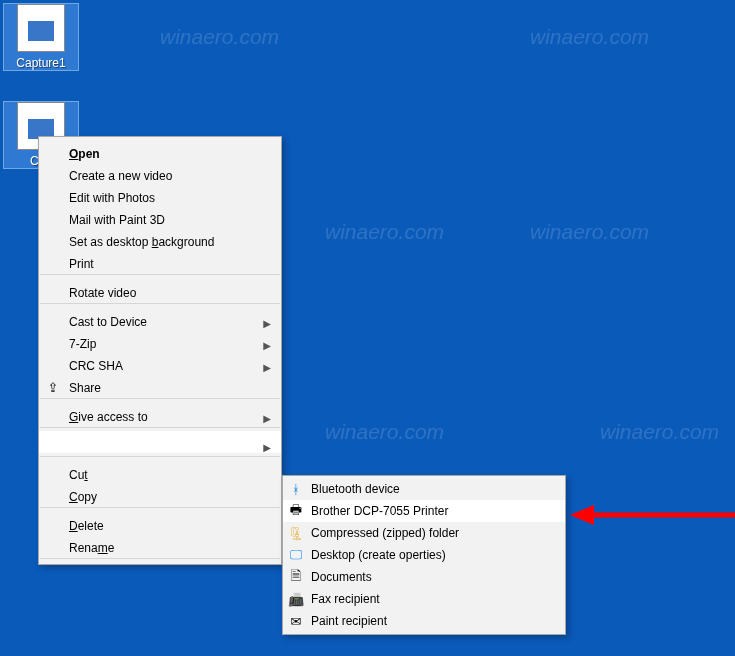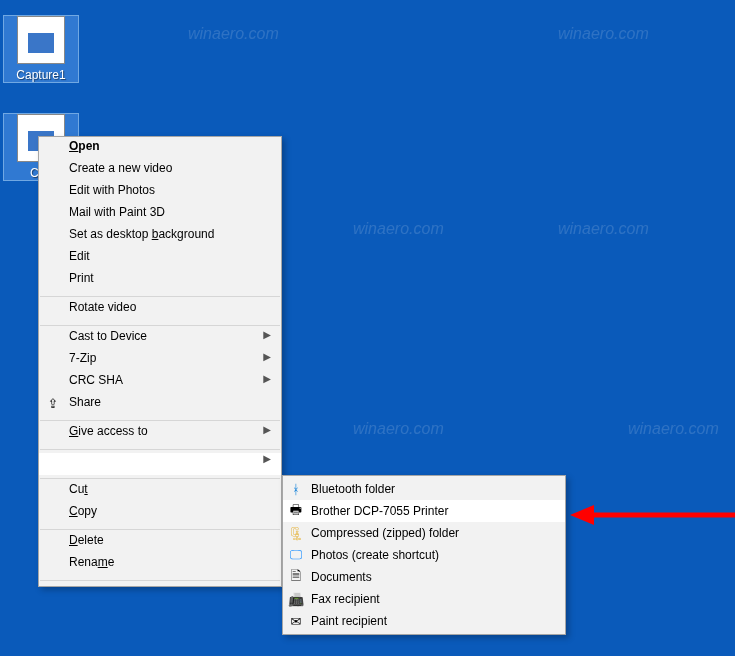--- a/index.html
+++ b/index.html
@@ -9,24 +9,23 @@
     background: #0a5aba;
     font-family: "Segoe UI", Tahoma, sans-serif;
     font-size: 12px;
     color: #000;
     position: relative;
     overflow: hidden;
   }
   .watermark {
     position: absolute;
     color: rgba(255,255,255,0.15);
-    font-size: 16px;
+    font-size: 21px;
     font-style: italic;
     pointer-events: none;
-    margin-left: 28px;
   }
   .desktop-icon {
     position: absolute;
     width: 74px;
     text-align: center;
     color: #fff;
     font-size: 12px;
   }
   .desktop-icon .icon-box {
     width: 48px;
@@ -43,32 +42,31 @@
     background: #3a76c8;
   }
   .desktop-icon .icon-label {
     text-shadow: 1px 1px 1px rgba(0,0,0,0.5);
     white-space: nowrap;
     overflow: hidden;
   }
   .desktop-icon.selected {
     background: rgba(120,180,255,0.35);
     outline: 1px solid rgba(180,220,255,0.6);
-    margin-top: 12px;
   }
   .context-menu {
     position: absolute;
     background: #f2f2f2;
     border: 1px solid #a6a6a6;
     box-shadow: 3px 3px 6px rgba(0,0,0,0.25);
     padding: 2px 0;
   }
   .menu-item {
     display: flex;
-    align-items: flex-start;
+    align-items: flex-end;
     height: 22px;
     padding: 0 30px 0 30px;
     cursor: default;
     position: relative;
   }
   .menu-item:hover, .menu-item.hovered {
     background: #fff;
   }
   .menu-item .label { flex: 1; white-space: nowrap; }
   .menu-item .arrow {
@@ -152,23 +150,20 @@
     <div class="menu-item">
       <span class="label">Edit with Photos</span>
     </div>
     <div class="menu-item">
       <span class="label">Mail with Paint 3D</span>
     </div>
     <div class="menu-item">
       <span class="label">Set as desktop <span class="mnemonic">b</span>ackground</span>
     </div>
     <div class="menu-item">
-      <span class="label">Edit</span>
-    </div>
-    <div class="menu-item">
       <span class="label">Print</span>
     </div>
     <div class="separator"></div>
     <div class="menu-item">
       <span class="label">Rotate video</span>
     </div>
     <div class="separator"></div>
     <div class="menu-item">
       <span class="label">Cast to Device</span>
       <span class="arrow">▶</span>
@@ -207,33 +202,33 @@
     </div>
     <div class="menu-item">
       <span class="label">Rena<span class="mnemonic">m</span>e</span>
     </div>
     <div class="separator"></div>
   </div>
 
 <div id="sub" class="submenu" style="left:282px;top:475px;width:284px">
     <div class="sub-item">
       <span class="icon" style="color: rgb(0, 120, 215);">ᚼ</span>
-      <span>Bluetooth folder</span>
+      <span>Bluetooth device</span>
     </div>
     <div class="sub-item hovered">
       <span class="icon">🖶</span>
       <span>Brother DCP-7055 Printer</span>
     </div>
     <div class="sub-item">
       <span class="icon" style="color: rgb(230, 184, 74);">🗜</span>
       <span>Compressed (zipped) folder</span>
     </div>
     <div class="sub-item">
       <span class="icon" style="color: rgb(30, 144, 255);">🖵</span>
-      <span>Photos (create shortcut)</span>
+      <span>Desktop (create operties)</span>
     </div>
     <div class="sub-item">
       <span class="icon">🗎</span>
       <span>Documents</span>
     </div>
     <div class="sub-item">
       <span class="icon">📠</span>
       <span>Fax recipient</span>
     </div>
     <div class="sub-item">

